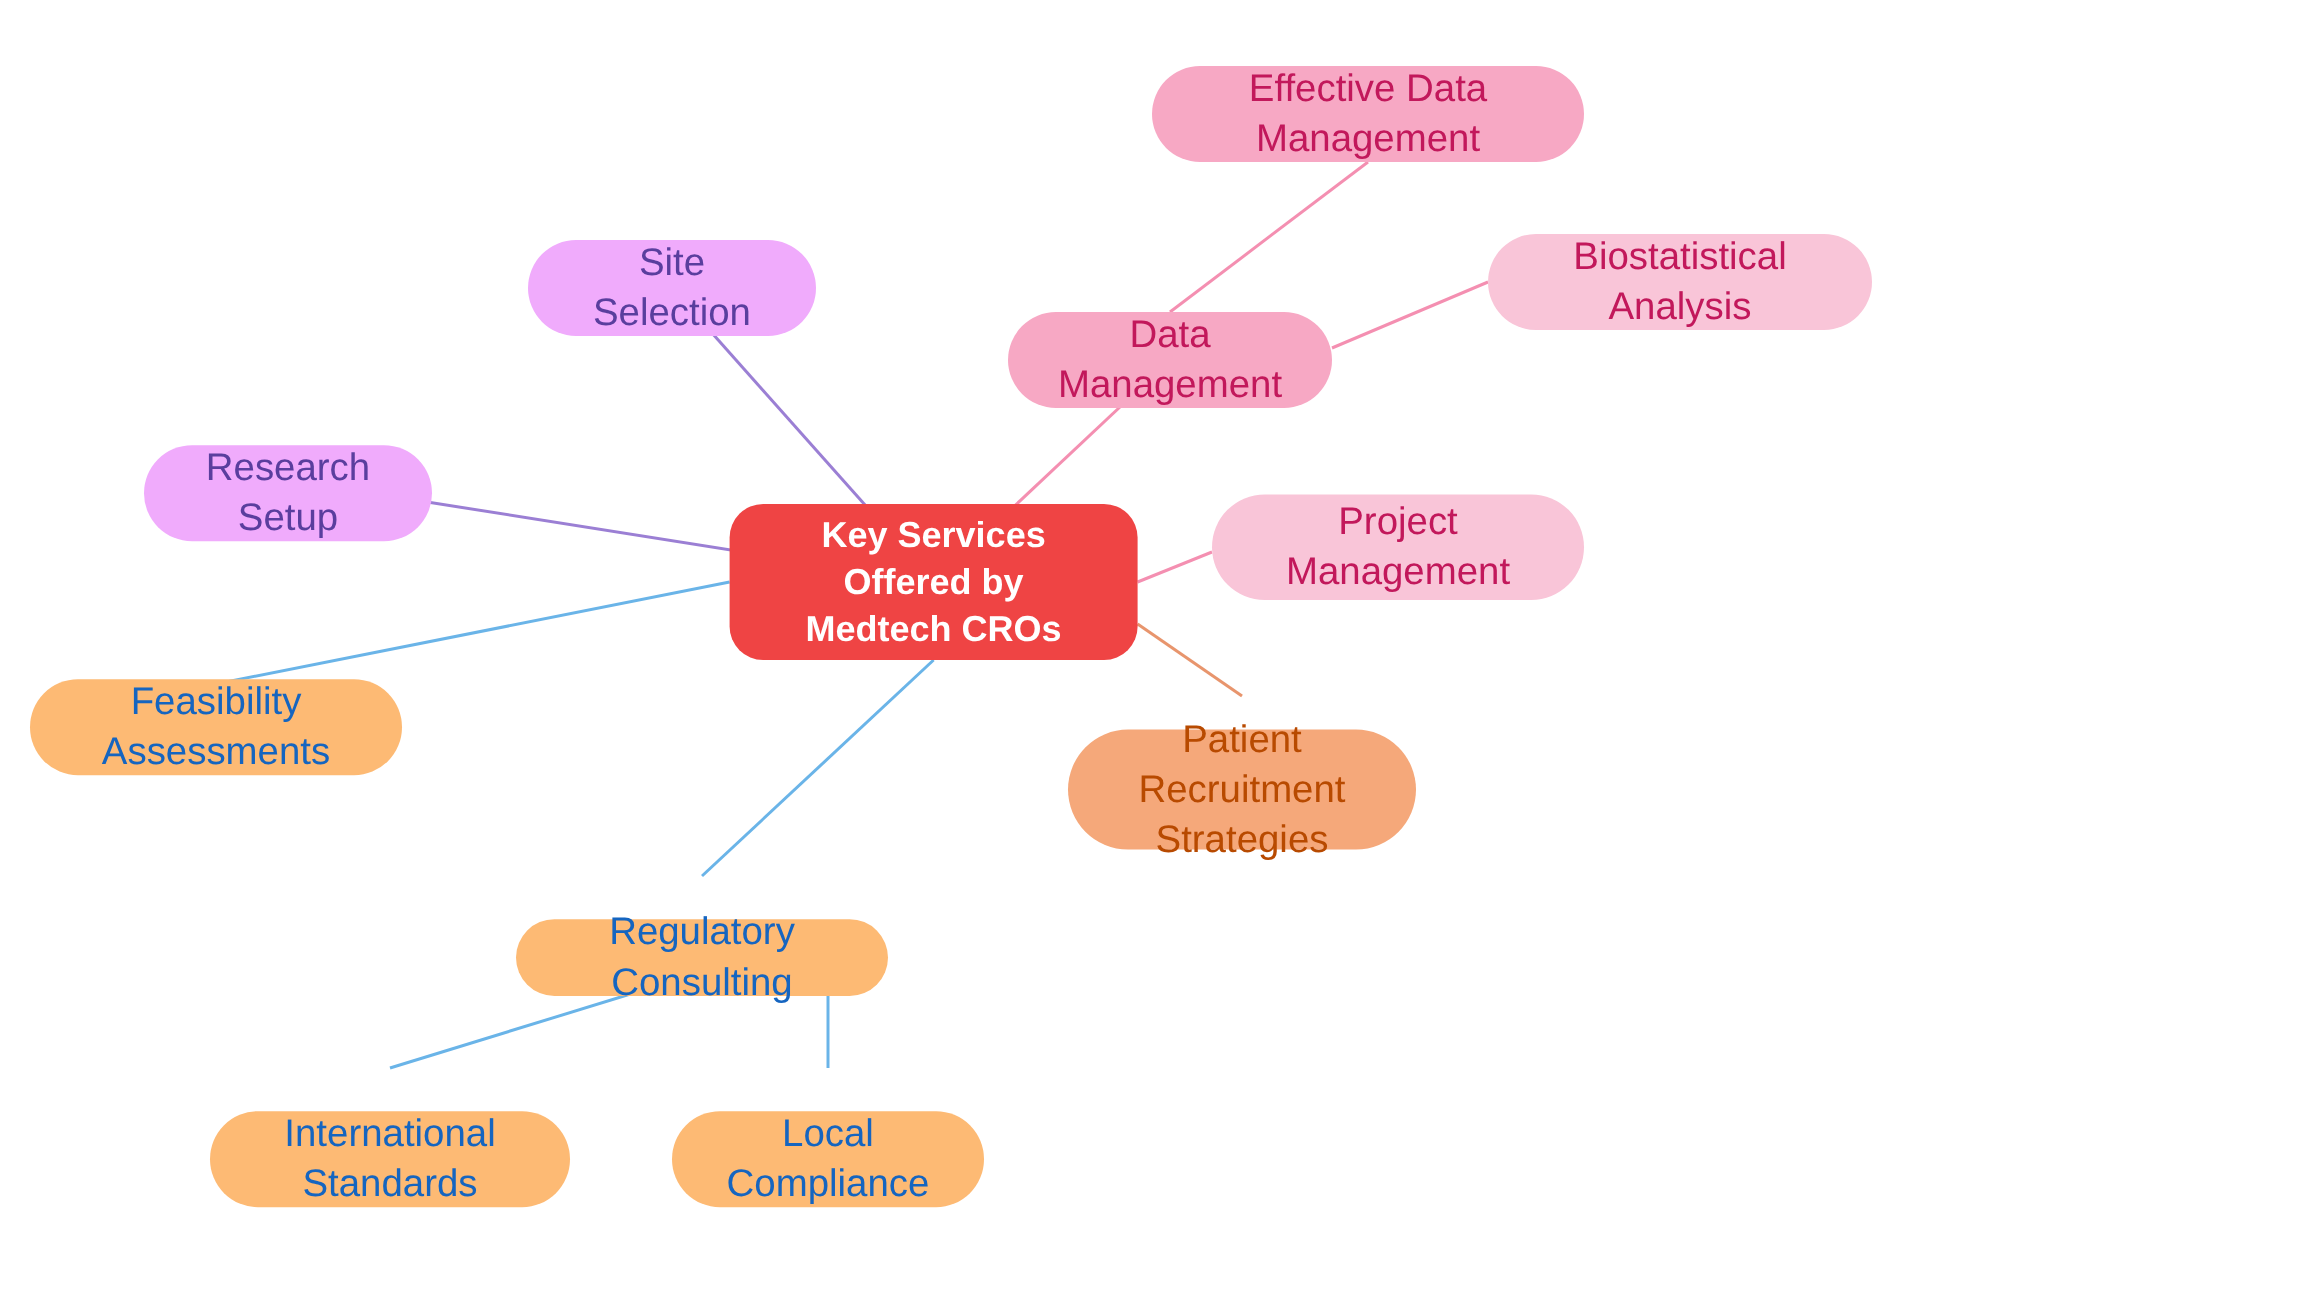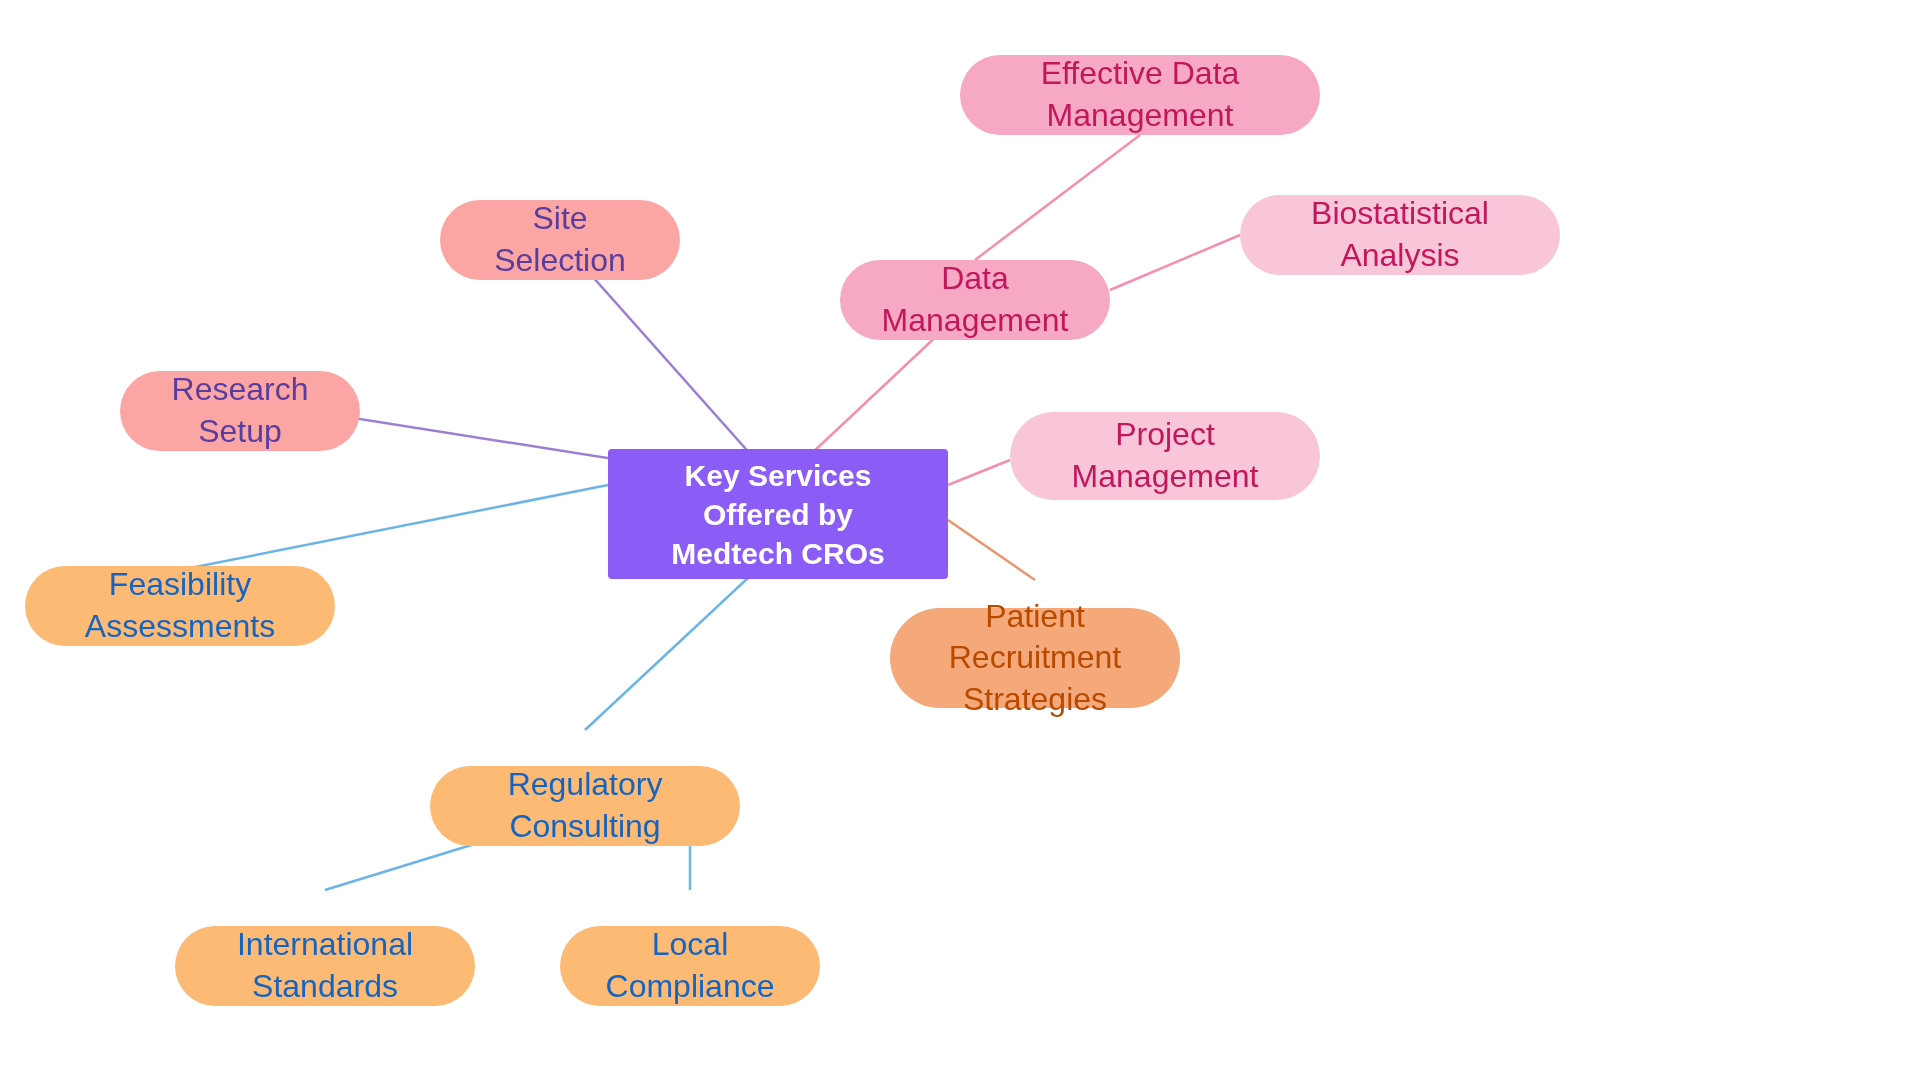--- a/index.html
+++ b/index.html
@@ -24,31 +24,30 @@
       display: flex;
       align-items: center;
       justify-content: center;
       text-align: center;
       font-size: 32px;
       font-weight: 500;
       padding: 18px 32px;
       line-height: 1.3;
     }
     .node-center {
-      background: #8b5cf6;
+      background: #ef4444;
       color: #ffffff;
       font-size: 30px;
       font-weight: 600;
-      border-radius: 4px;
+      border-radius: 28px;
       width: 340px;
       height: 130px;
-      margin-top: 29px;
     }
     .node-purple {
-      background: #fca5a5;
+      background: #f0abfc;
       color: #5a3e9e;
       border: none;
     }
     .node-pink-dark {
       background: #f7a8c4;
       color: #c2185b;
     }
     .node-pink-light {
       background: #f9c5d8;
       color: #c2185b;
@@ -101,21 +100,21 @@
 </div>
 
 <div class="node node-purple" style="left: 120px; top: 360px; width: 240px; height: 80px; margin-top: 11px;">
   <span>Research Setup</span>
 </div>
 
 <div class="node node-blue" style="left: 25px; top: 530px; width: 310px; height: 80px;">
   <span>Feasibility Assessments</span>
 </div>
 
-<div class="node node-blue" style="left: 430px; top: 730px; width: 310px; height: 80px;">
+<div class="node node-blue" style="left: 430px; top: 730px; width: 310px; height: 64px;">
   <span>Regulatory Consulting</span>
 </div>
 
 <div class="node node-blue" style="left: 175px; top: 890px; width: 300px; height: 80px;">
   <span>International Standards</span>
 </div>
 
 <div class="node node-blue" style="left: 560px; top: 890px; width: 260px; height: 80px;">
   <span>Local Compliance</span>
 </div>

